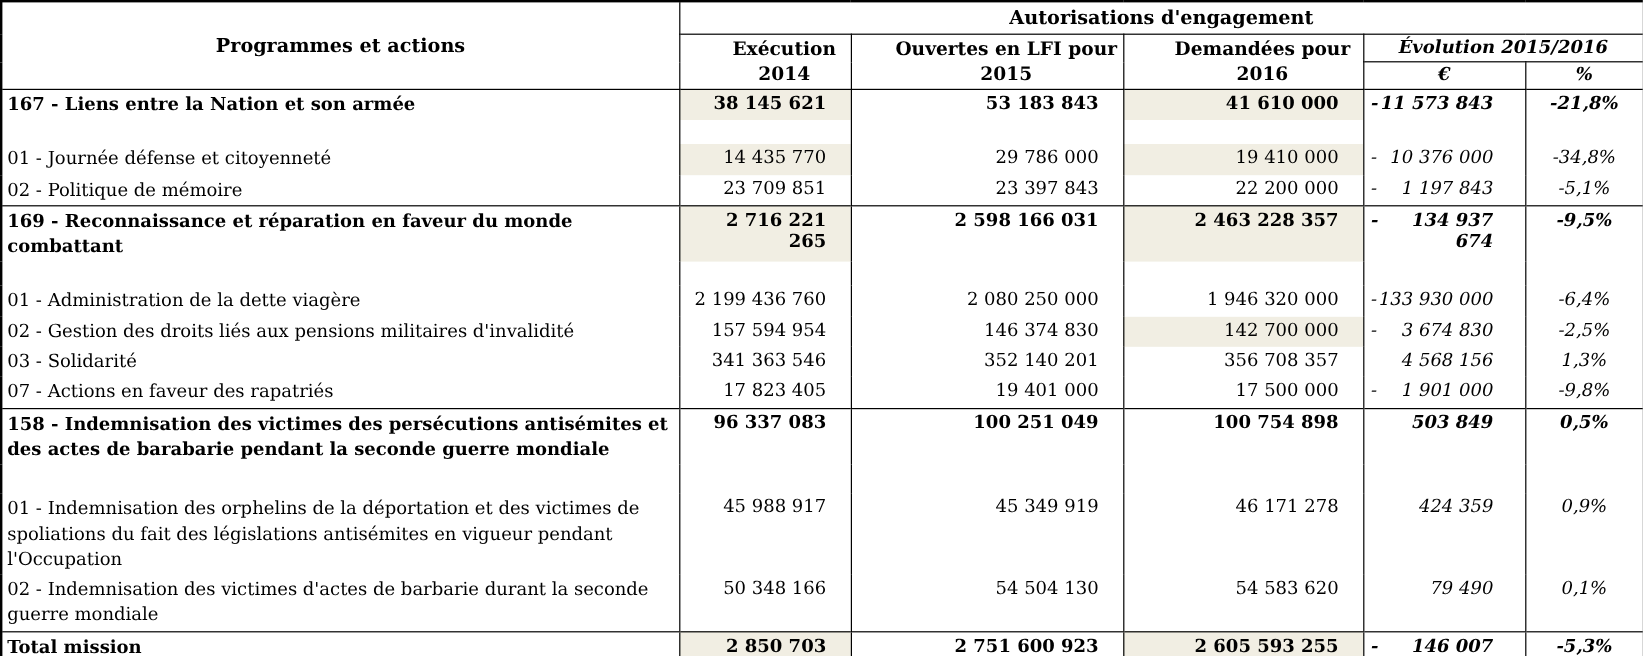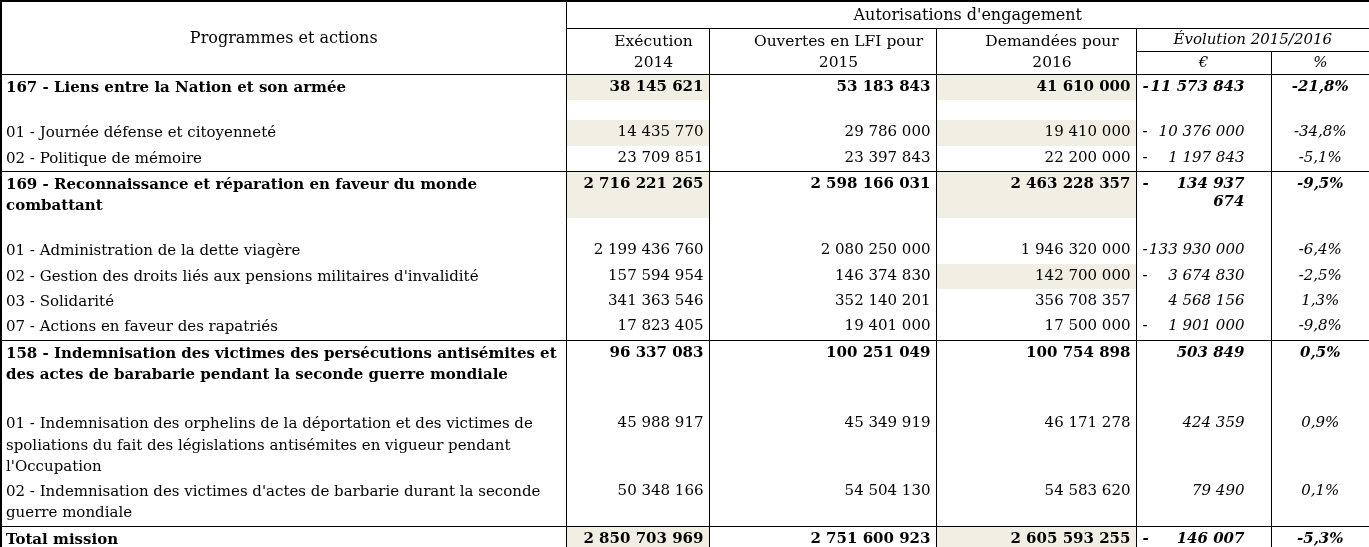--- a/index.html
+++ b/index.html
@@ -19,35 +19,35 @@
     border-left: 1px solid #000;
     border-right: 1px solid #000;
     font-size: 15px;
     vertical-align: top;
     word-wrap: break-word;
   }
   thead th {
     border-bottom: 1px solid #000;
     text-align: center;
     vertical-align: middle;
-    font-weight: 400;
+    font-weight: 700;
     padding: 1px 4px;
     line-height: 1.3;
   }
   th.group-h  { font-size: 16px; height: 24px; }
   th.prog-h   { font-size: 16px; }
   th.col-h    { font-size: 15.5px; padding-left: 36px; }
   th.evo-h    { font-style: italic; height: 20px; }
   th.unit-h   { font-style: italic; height: 20px; }
 
   tbody tr.data   { height: 25px; }
   tbody tr.spacer td { padding: 0; }
 
   td.label { text-align: left;  padding: 2px 7px 2px 4px; line-height: 1.42; }
-  td.num   { text-align: right; padding: 2px 5px 2px 4px; }
+  td.num   { text-align: right; padding: 2px 20px 2px 4px; }
   td.evo   { text-align: right; font-style: italic; padding: 2px 26px 2px 6px; }
   td.evo .sign { float: left; }
   td.pct   { text-align: center; font-style: italic; padding: 2px 4px; }
 
   tr.bold td { font-weight: 700; }
   tr.sep  td { border-top: 1px solid #000; margin-top: 45px; }
   td.hl      { background: #f1eee3; }
 </style>
 </head>
 <body>

